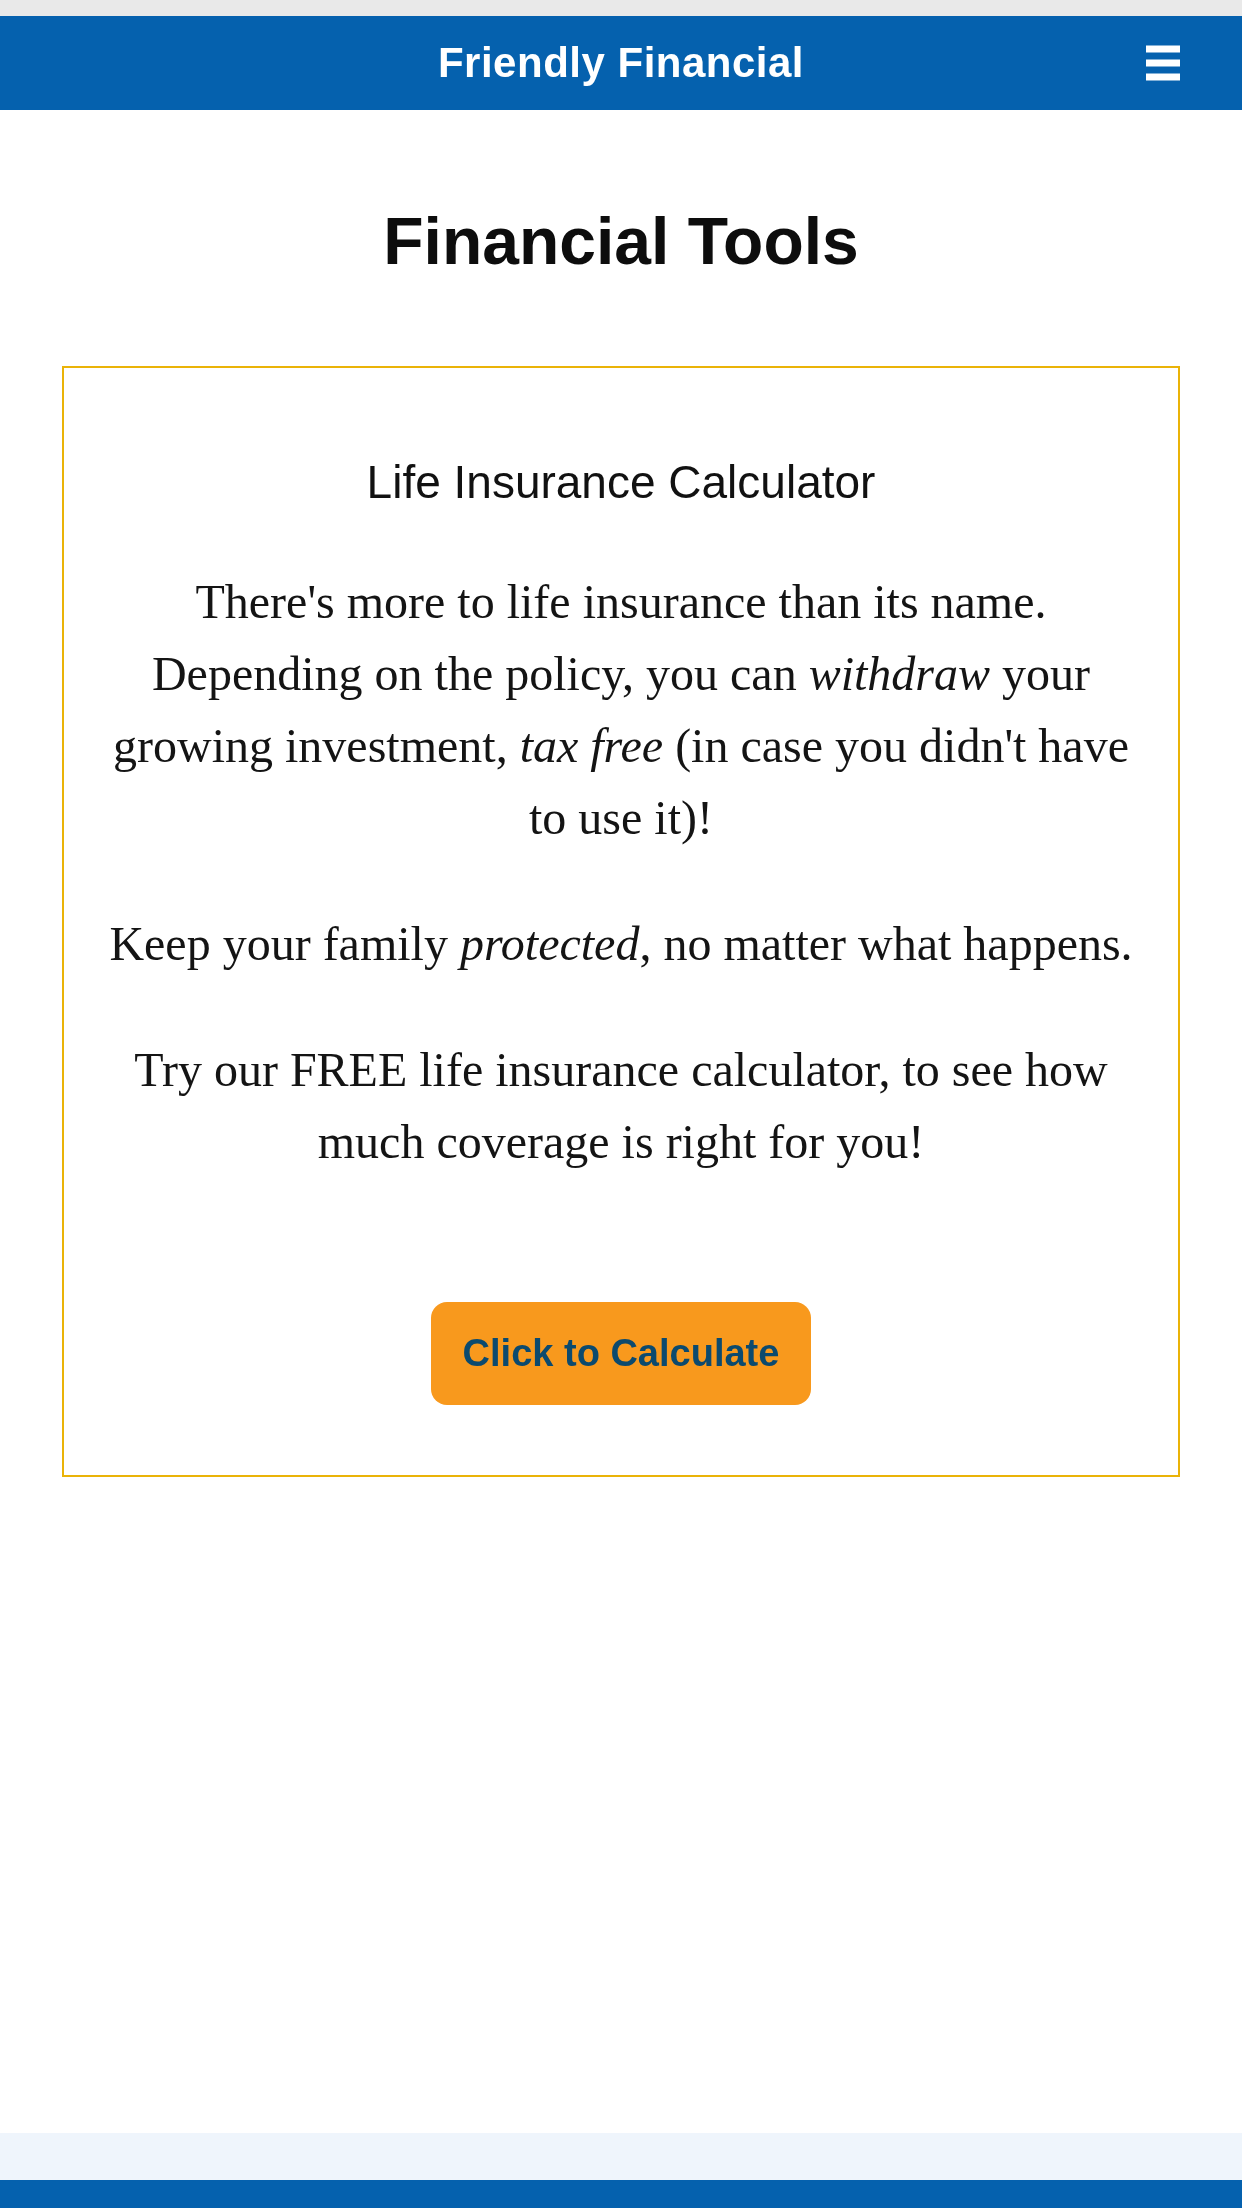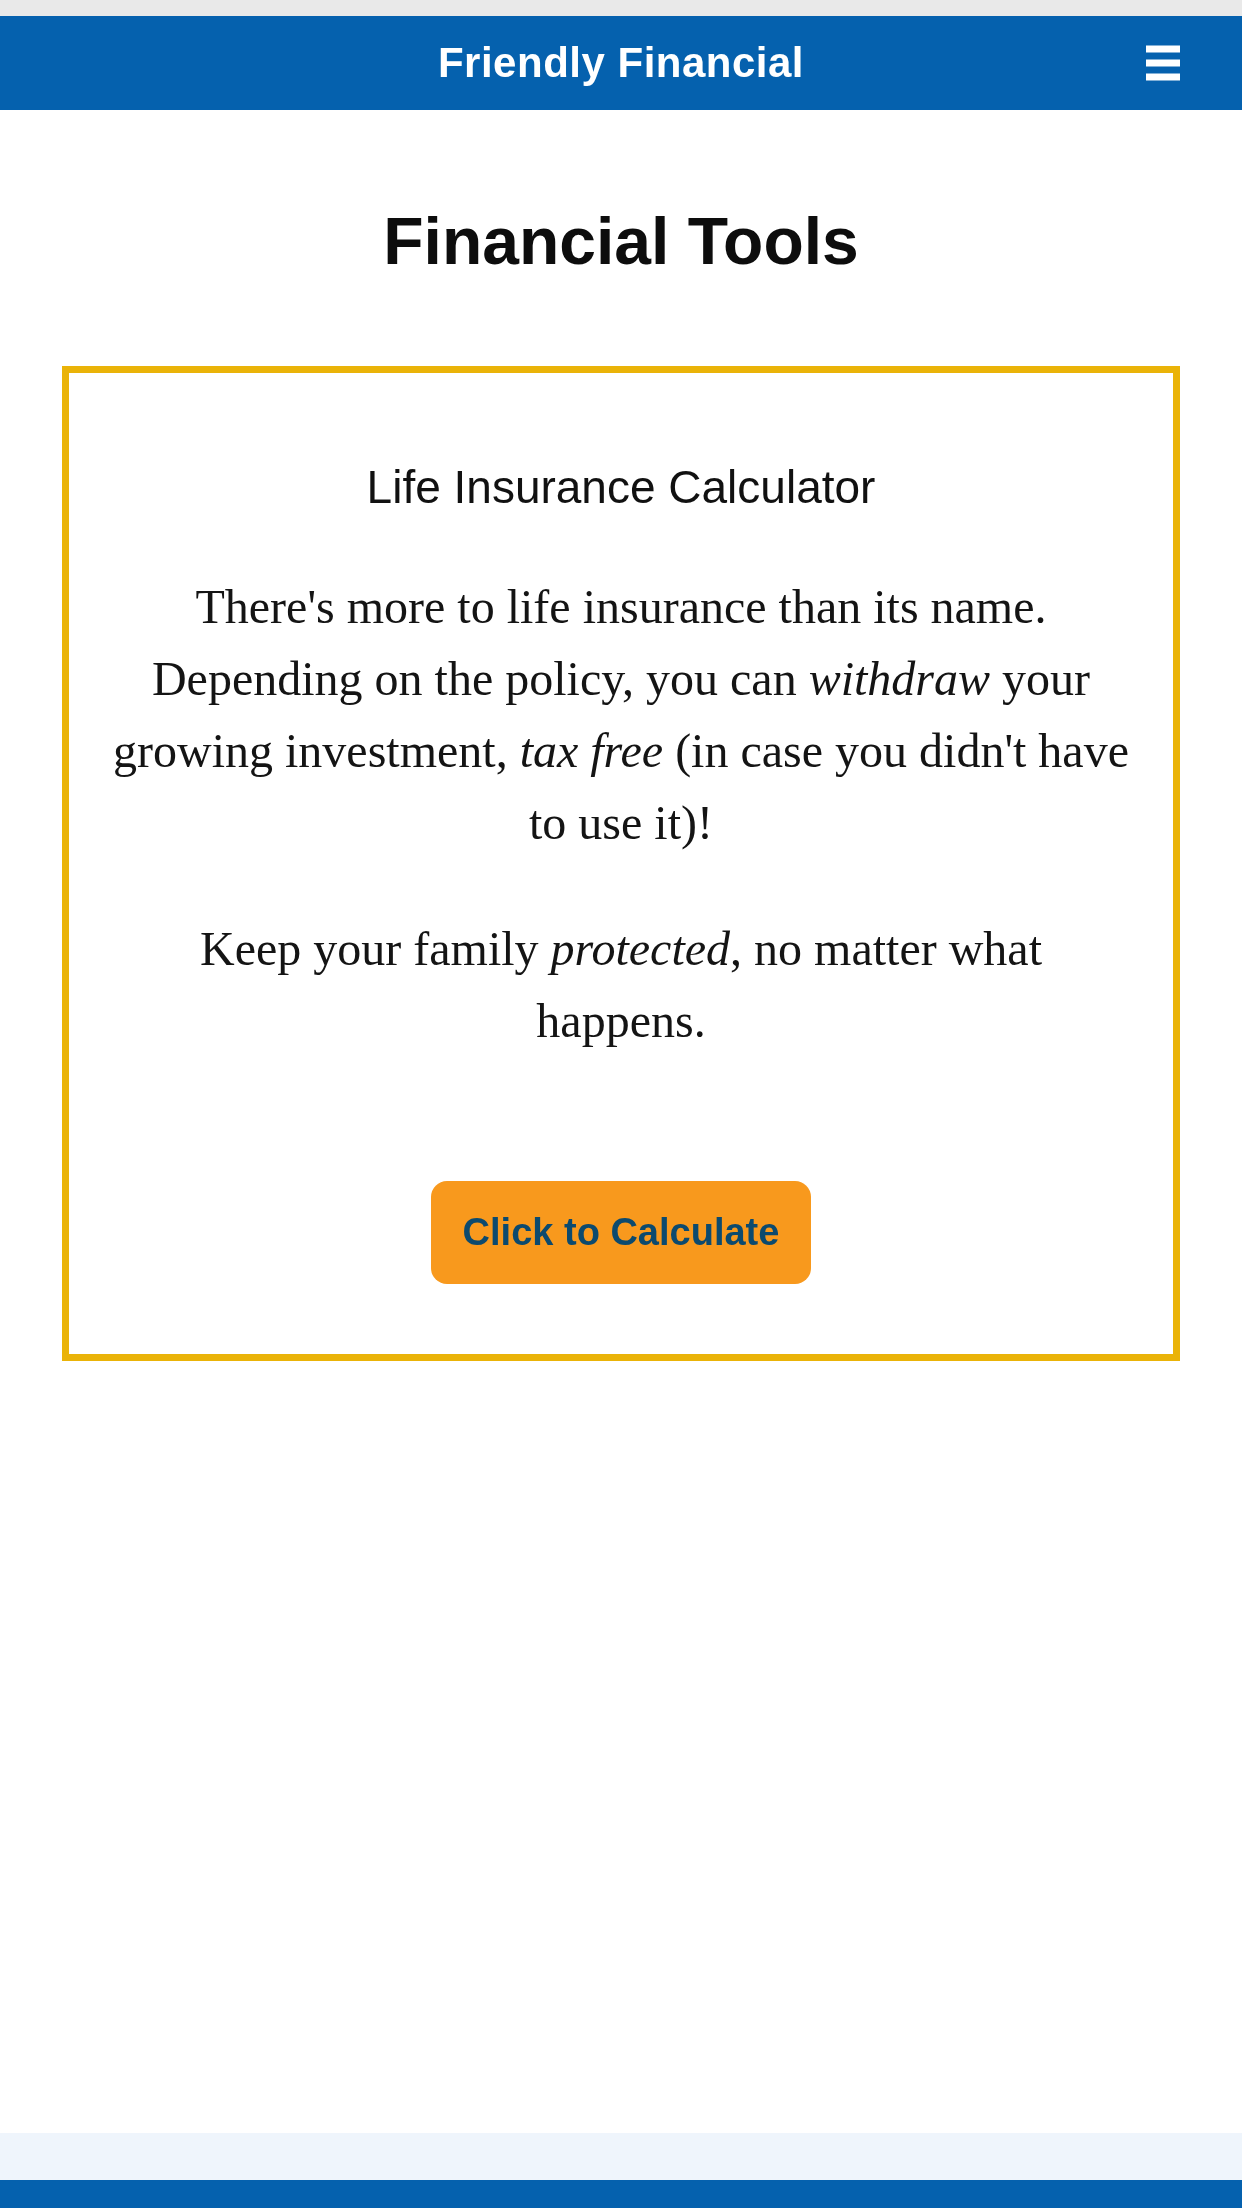--- a/index.html
+++ b/index.html
@@ -59,21 +59,21 @@
     text-align: center;
     font-size: 66px;
     font-weight: 700;
     color: #0d0d0d;
     margin: 98px 0 92px;
     line-height: 1;
   }
 
   .card {
     margin: 0 62px;
-    border: 7px solid #eab308;
+    border: 2px solid #eab308;
     background: #ffffff;
     text-align: center;
     padding: 46px 44px 58px;
   }
   .card-heading {
     font-family: "Liberation Sans", sans-serif;
     font-size: 46px;
     font-weight: 500;
     color: #111111;
     margin: 40px 0 10px;
@@ -146,20 +146,21 @@
 
       <p>
         <span>There's more to life insurance than its name. Depending on the policy, you can </span><em>withdraw</em><span> your growing investment, </span><em>tax free</em><span> (in case you didn't have to use it)!</span>
       </p>
 
 
       <p>
         <span>Keep your family </span><em>protected</em><span>, no matter what happens.</span>
       </p>
 
+      <p>Try our FREE life insurance calculator, to see how much coverage is right for you!</p>
 
       <button class="cta-button">Click to Calculate</button>
 
     </section>
 
   </main>
 
   <div class="footer-light"></div>
   <footer class="footer-dark"></footer>
 

